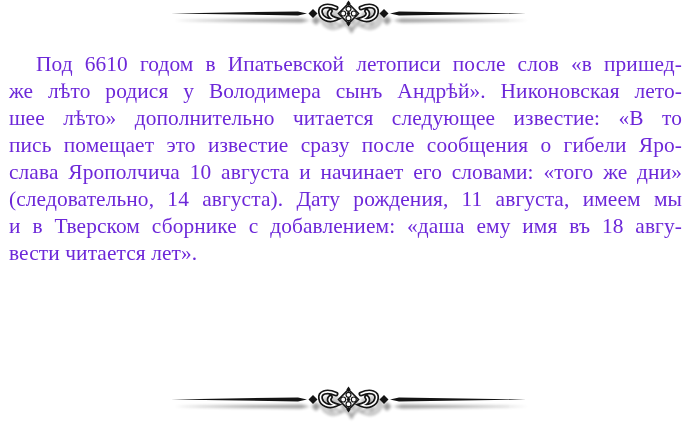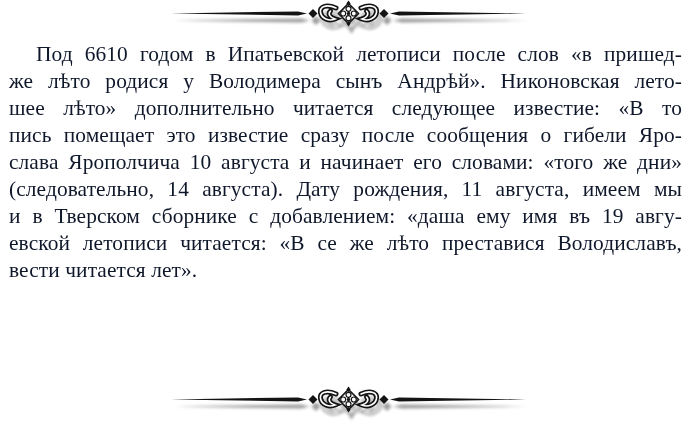--- a/index.html
+++ b/index.html
@@ -34,26 +34,26 @@
   .orn-shadow {
     top: 7px;
     left: 171px;
     filter: blur(1.8px) grayscale(1);
     opacity: 0.42;
   }
 
   
   .text-block {
     position: absolute;
-    top: 41px;
+    top: 51px;
     left: 9px;
     width: 673px;
     font-size: 21.4px;
     line-height: 27px;
-    color: #0f172a;
+    color: #6d28d9;
     letter-spacing: 0.1px;
   }
   .line {
     text-align: justify;
     text-align-last: justify;
     white-space: normal;
   }
   .line.first { text-indent: 27px; }
   .line.last  { text-align-last: left; }
 </style>
@@ -100,22 +100,21 @@
   </svg>
 </div>
 
 <div class="text-block">
   <div class="line first">Под 6610 годом в Ипатьевской летописи после слов «в пришед-</div>
   <div class="line">же лѣто родися у Володимера сынъ Андрѣй». Никоновская лето-</div>
   <div class="line">шее лѣто» дополнительно читается следующее известие: «В то</div>
   <div class="line">пись помещает это известие сразу после сообщения о гибели Яро-</div>
   <div class="line">слава Ярополчича 10 августа и начинает его словами: «того же дни»</div>
   <div class="line">(следовательно, 14 августа). Дату рождения, 11 августа, имеем мы</div>
-  <div class="line">и в Тверском сборнике с добавлением: «даша ему имя въ 19 авгу-</div>
-  <div class="line">евской летописи читается: «В се же лѣто преставися Володиславъ,</div>
+  <div class="line">и в Тверском сборнике с добавлением: «даша ему имя въ 18 авгу-</div>
   <div class="line last">вести читается лет».</div>
 </div>
 
 <div class="divider divider-bottom">
   <svg class="orn orn-shadow" viewBox="0 0 360 30">
     <use href="#ornament"></use>
   </svg>
   <svg class="orn" viewBox="0 0 360 30">
     <use href="#ornament"></use>
   </svg>

